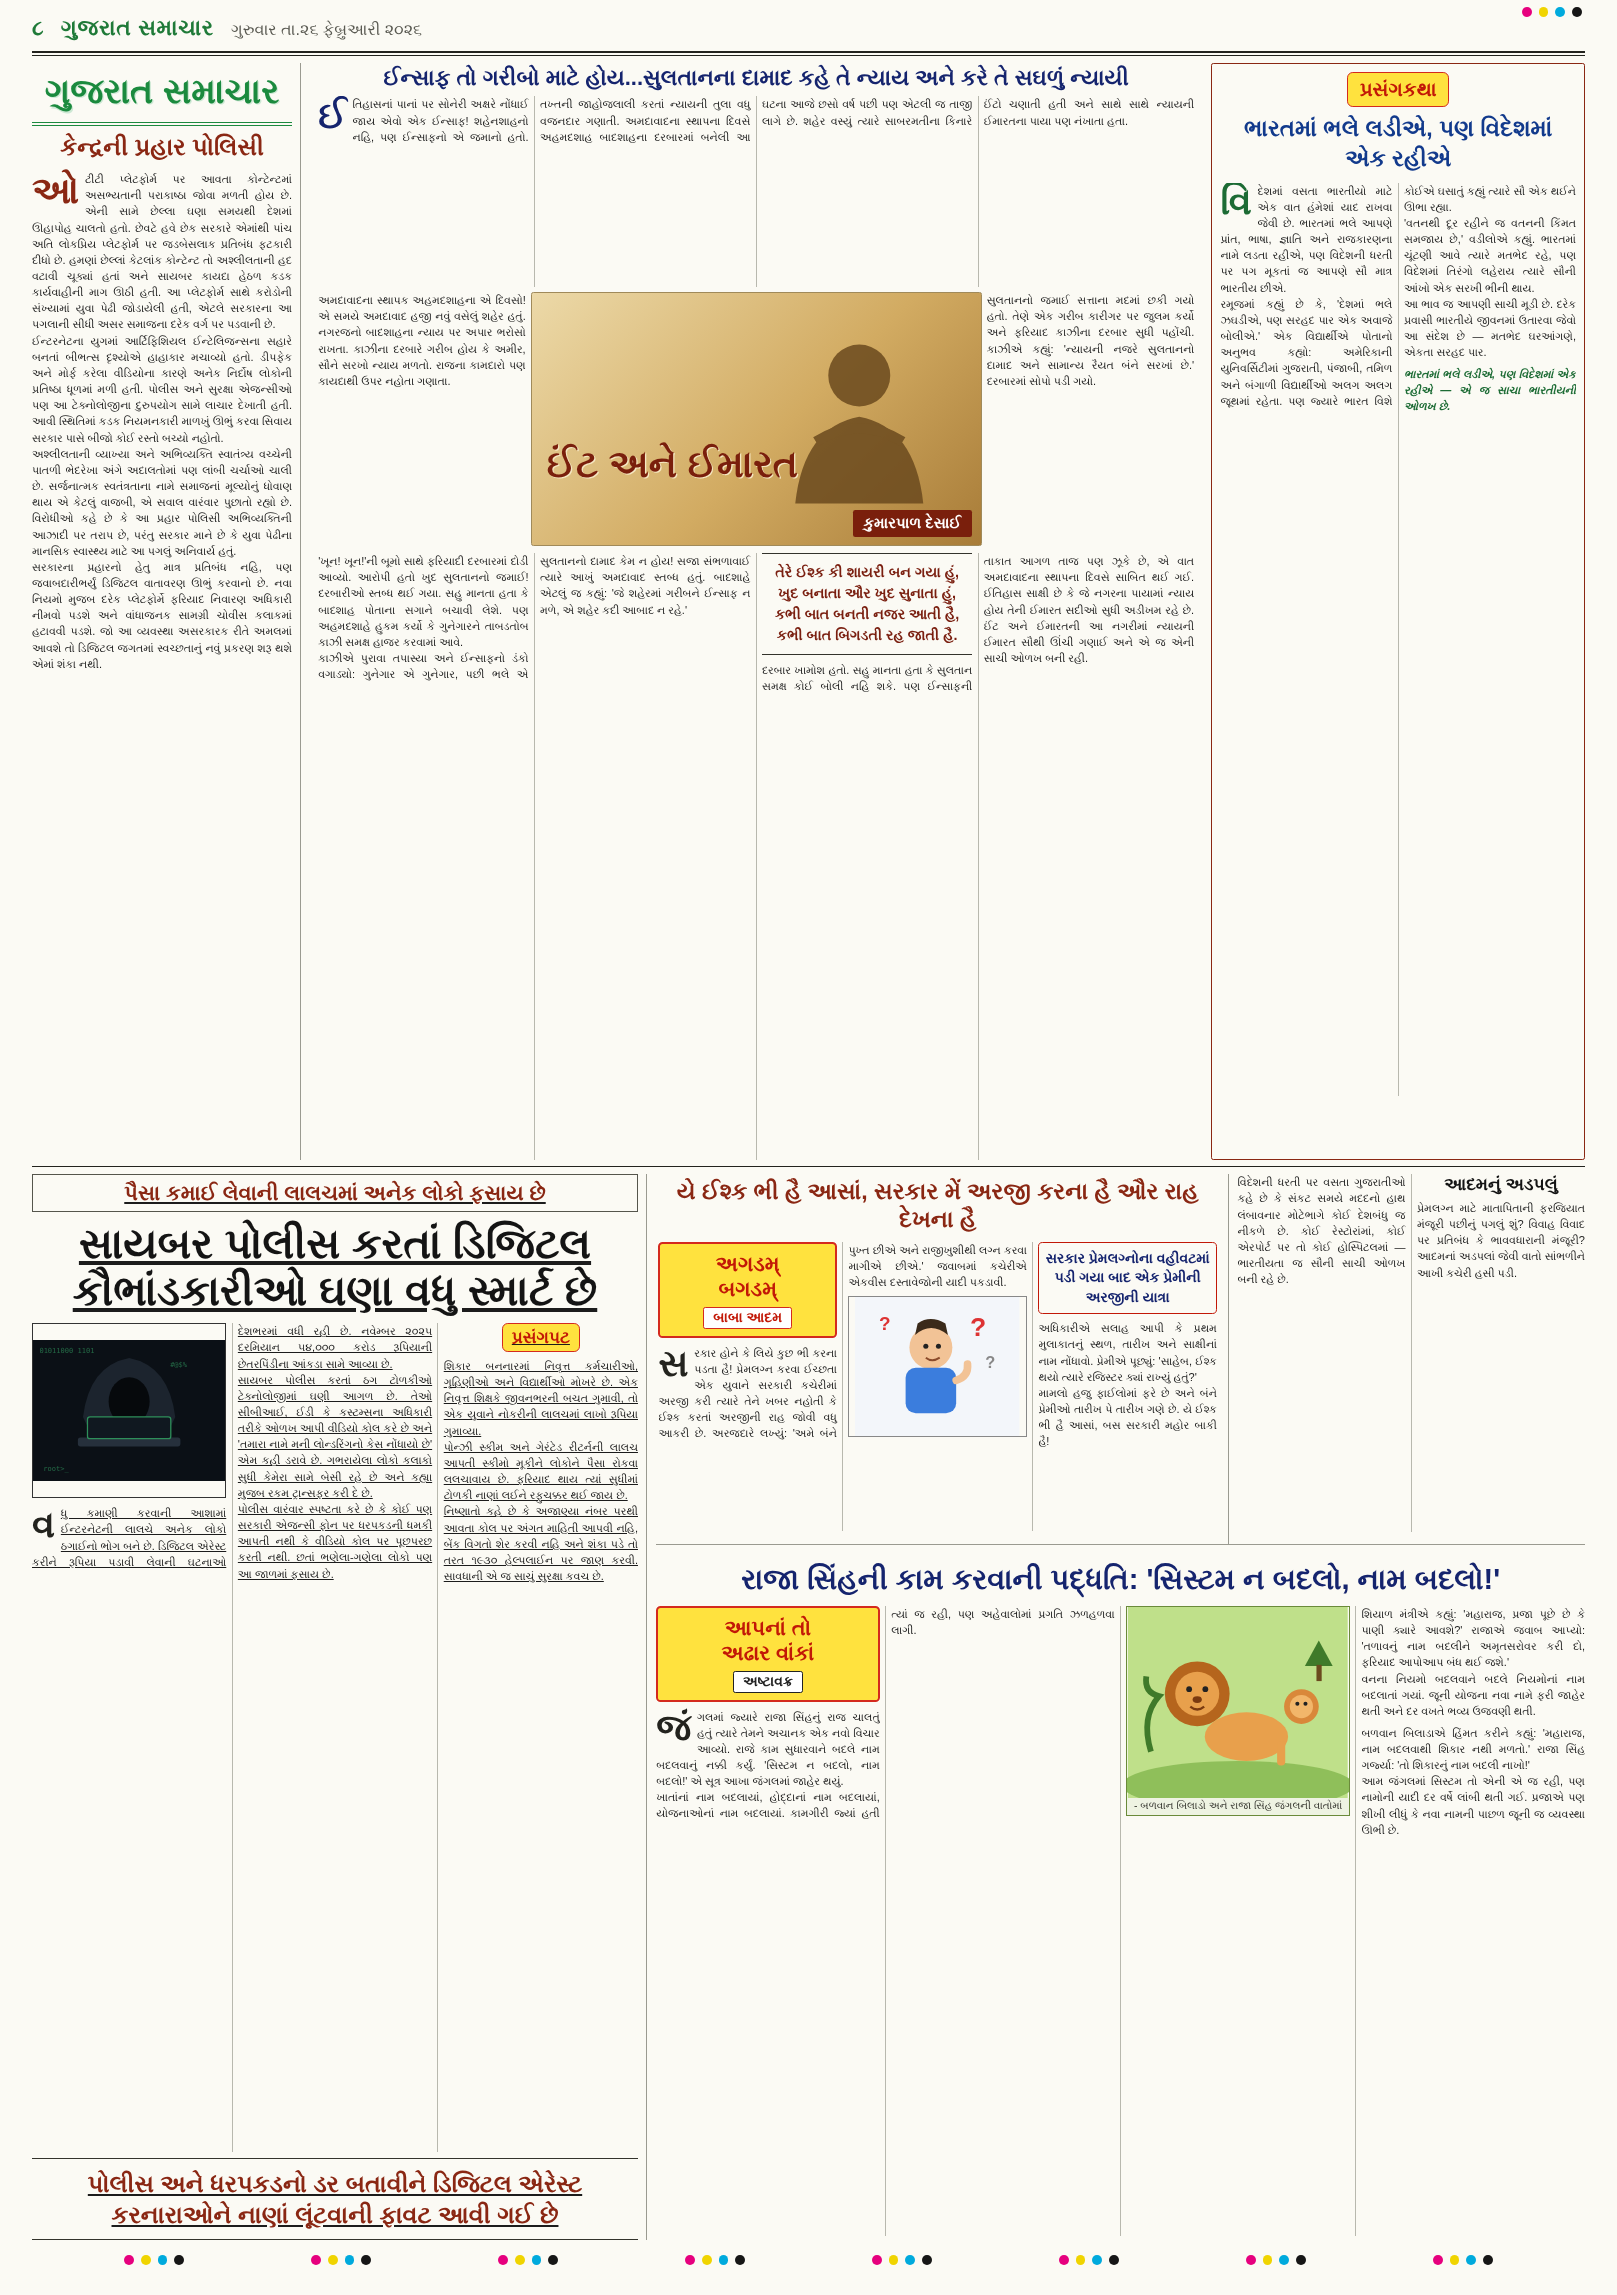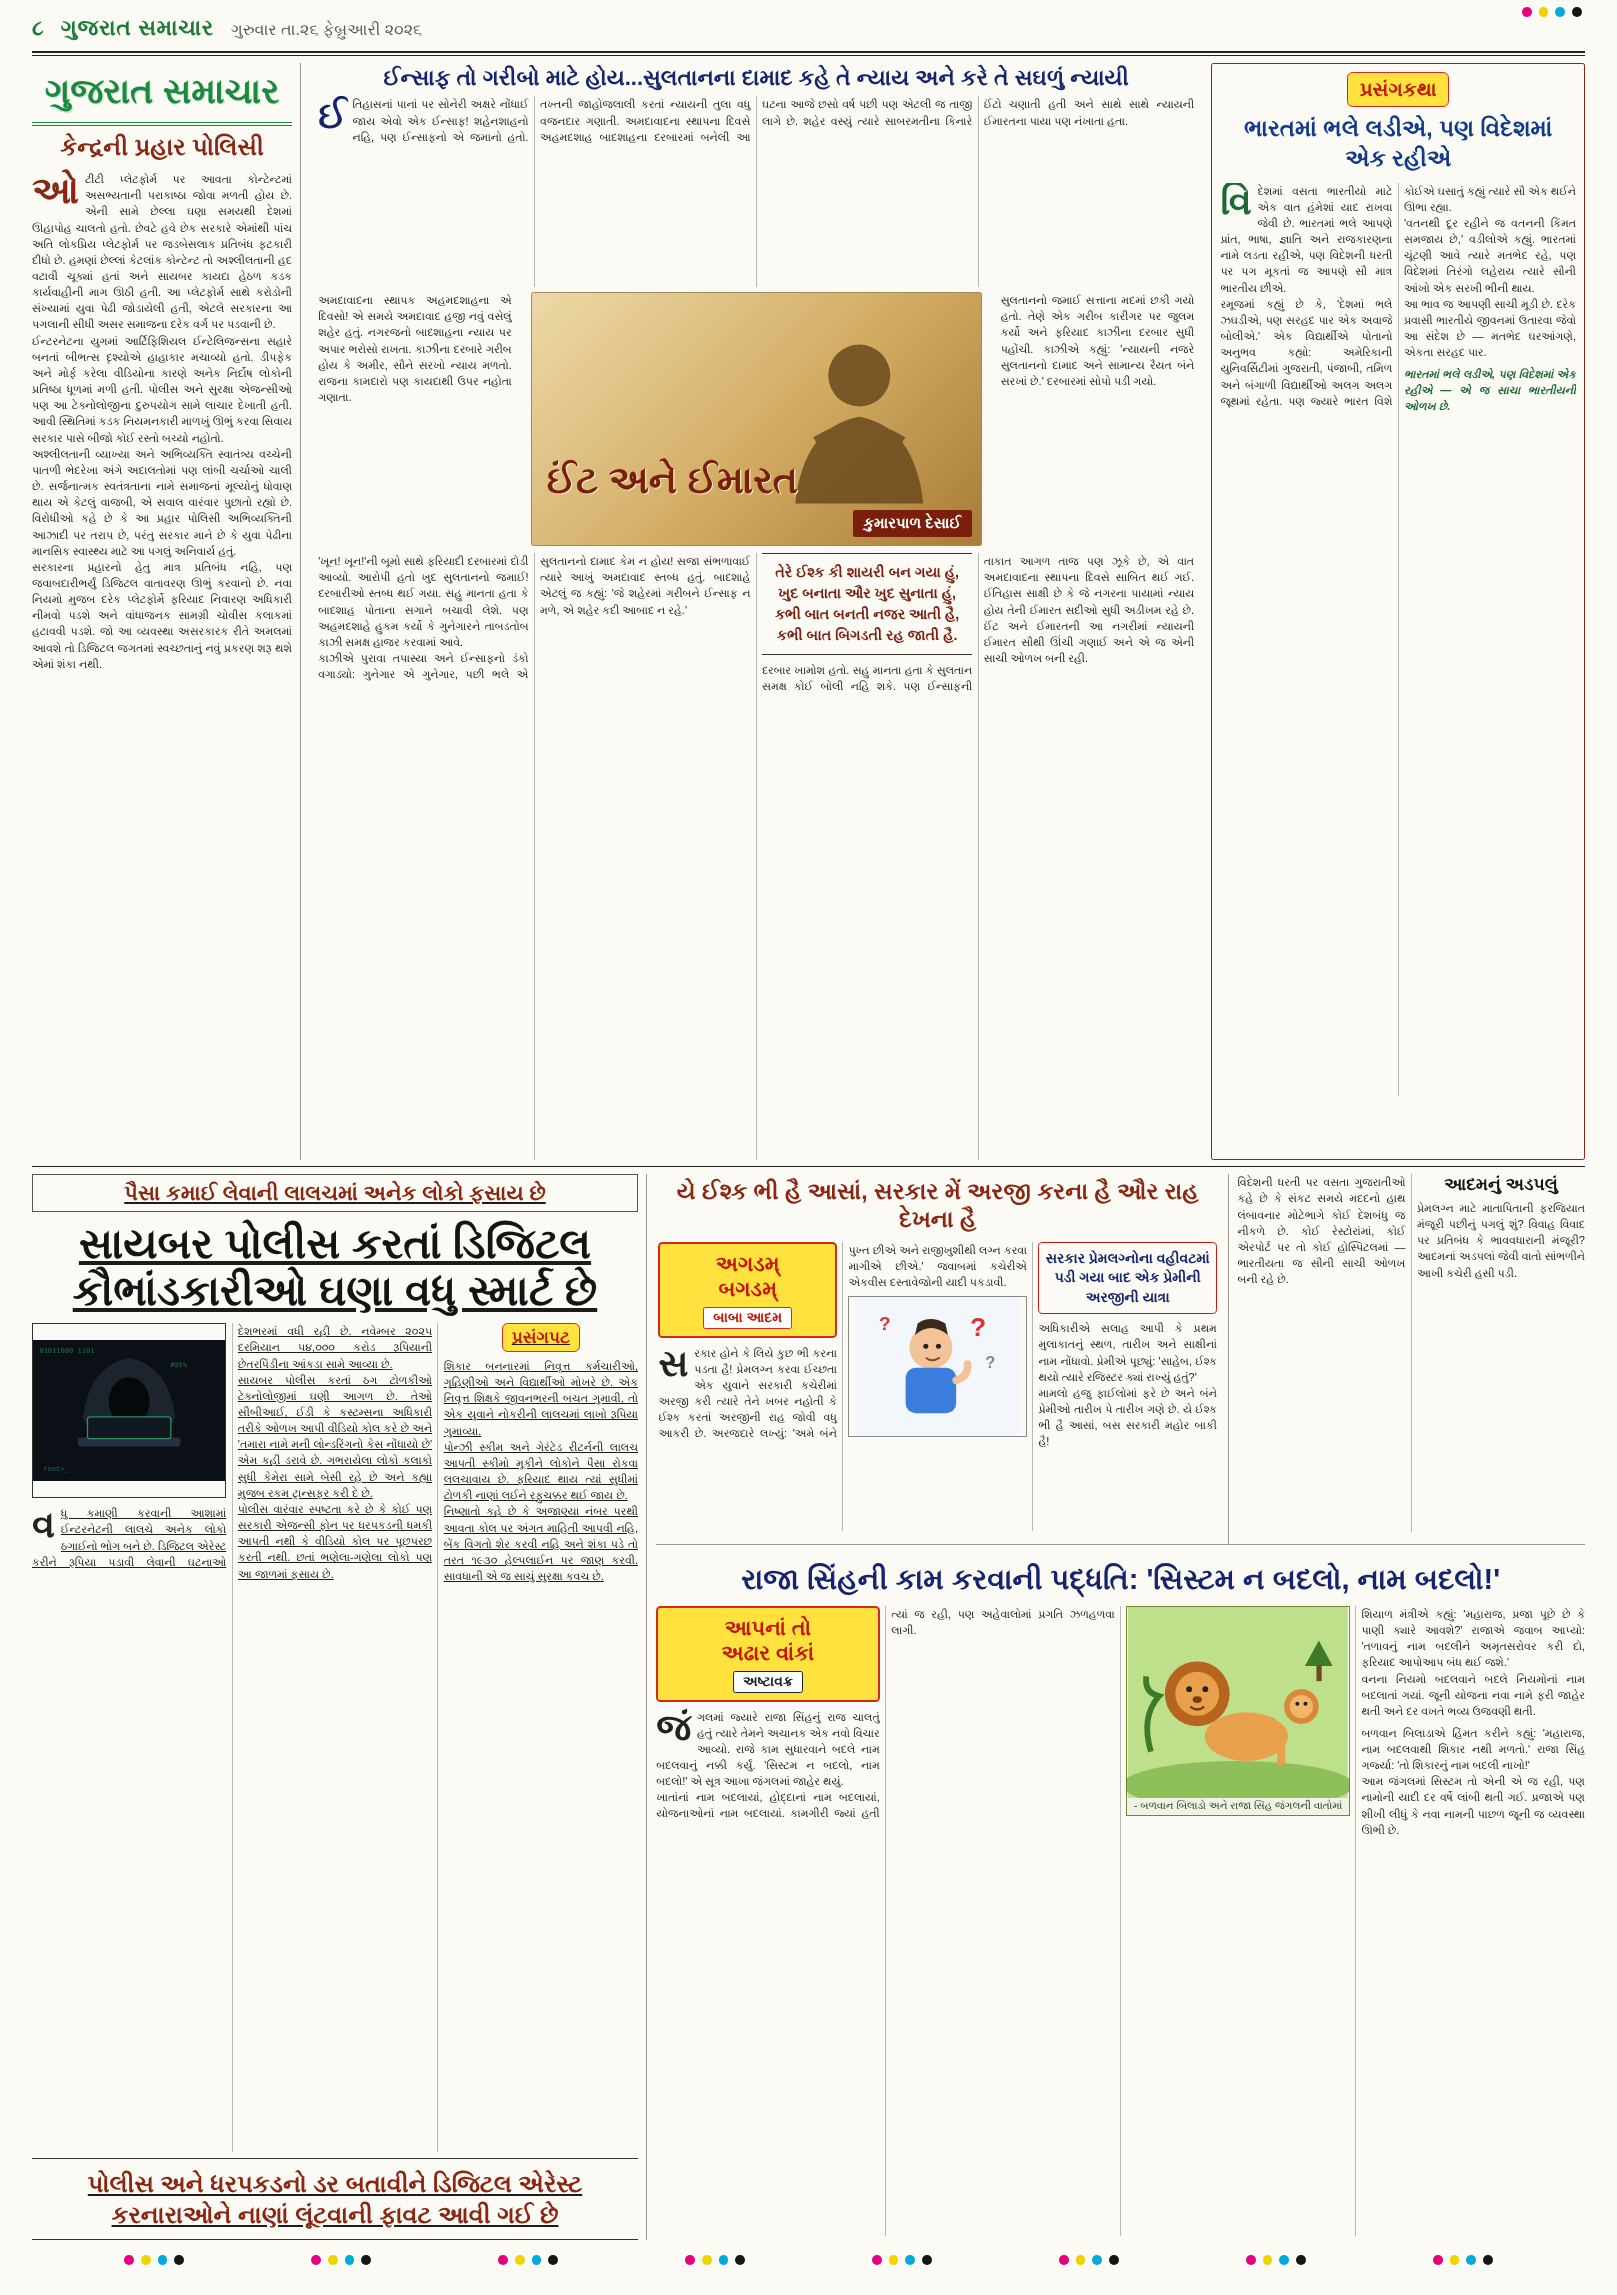--- a/index.html
+++ b/index.html
@@ -24,26 +24,26 @@
   
   .top-band{display:grid;grid-template-columns:269px 892px 1fr;column-gap:9.2px;height:1097px;}
   .col-policy{border-right:0.6px solid #9a9a90;padding-right:8px;overflow:hidden;}
   .logo{font-size:35px;font-weight:900;color:#1b8a3e;text-align:center;
         text-shadow:1.2px 1.2px 0 #cde8d4;border-bottom:4px double #1b8a3e;padding:8px 0 9.2px;margin-bottom:5.8px;}
   .h-policy{font-size:24px;color:#8a2713;font-weight:bold;text-align:center;margin:7px 0 10.4px;}
   .col-main{display:flex;flex-direction:column;padding:0 8px;overflow:hidden;}
   .kicker-main{font-size:22px;color:#15246e;font-weight:bold;text-align:center;margin:1.2px 0 5.8px;}
   .h-main{font-size:35px;color:#8a2713;font-weight:900;text-align:center;line-height:1.15;margin:0 0 10.4px;}
   .toptext{height:191px;margin-bottom:4.6px;}
-  .midstrip{display:grid;grid-template-columns:1fr 451px 1fr;gap:19px;height:254px;margin-bottom:7px;}
+  .midstrip{display:grid;grid-template-columns:1fr 451px 1fr;gap:5px;height:254px;margin-bottom:7px;}
   .midstrip .body{overflow:hidden;height:100%;}
   .fig-imarat{position:relative;margin:0;border:0.6px solid #a08a5a;border-radius:2.3px;overflow:hidden;
               background:linear-gradient(135deg,#ecd9a8,#d2ab62 55%,#a87c38);}
   .fig-imarat svg{position:absolute;right:4%;top:6%;width:46%;height:88%;}
-  .imarat-title{position:absolute;left:15px;bottom:42px;font-size:38px;font-weight:900;color:#7a1f0c;
+  .imarat-title{position:absolute;left:15px;bottom:58px;font-size:38px;font-weight:900;color:#7a1f0c;
                 text-shadow:1.2px 1.2px 0 #f5e7c2;}
   .imarat-author{position:absolute;right:9.2px;bottom:8px;background:#7a1f0c;color:#fff;
                  font-size:15px;font-weight:bold;padding:4.6px 10.4px;border-radius:2.3px;}
   .bottomtext{flex:1;}
   .pullq{break-inside:avoid;border-top:1.7px solid #33332c;border-bottom:1.7px solid #33332c;
          padding:8px 4.6px;margin:7px 0;text-align:center;font-weight:bold;color:#7a1f10;
          font-size:14.4px;line-height:1.45;white-space:pre-line;}
   .col-prasang{border:1.2px solid #8a2713;border-radius:2.3px;padding:8px 8px;overflow:hidden;}
   .ylab{background:#ffe23e;border:1.7px solid #d42a1e;color:#c21807;font-weight:900;text-align:center;
         border-radius:5.8px;padding:4.6px 11.6px;font-size:19.6px;width:max-content;max-width:90%;margin:0 auto 7px;}

